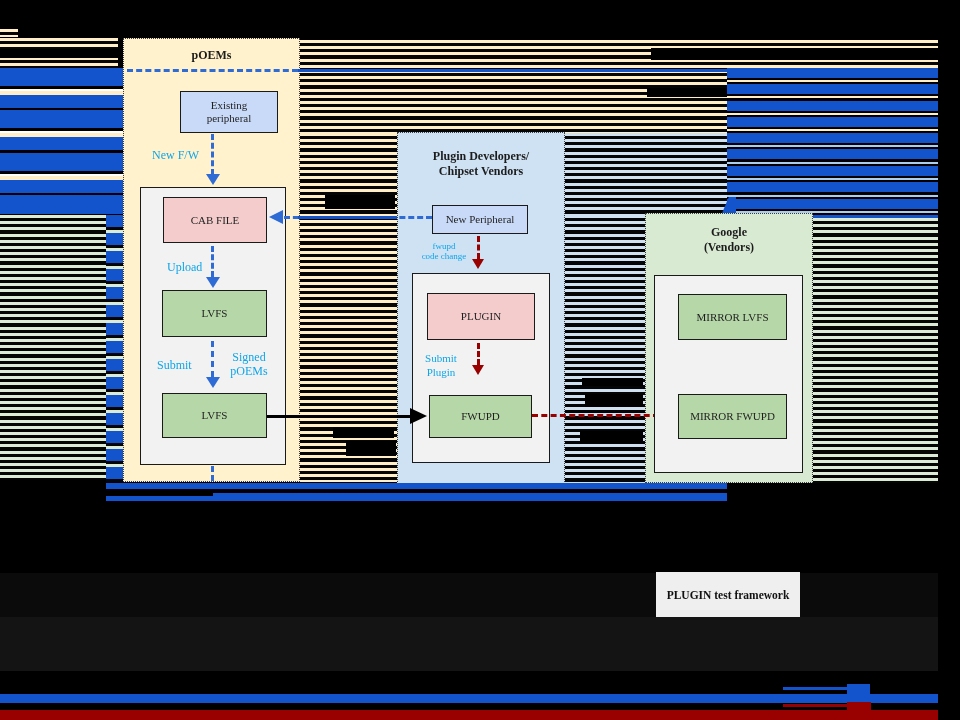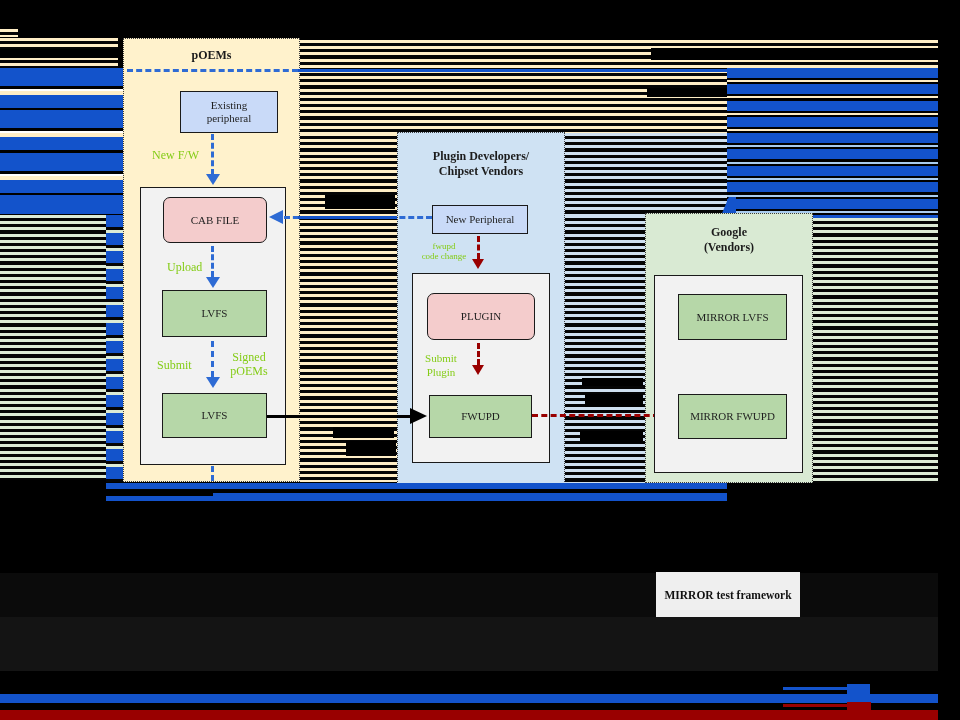--- a/index.html
+++ b/index.html
@@ -16,33 +16,33 @@
   .col-mix{background:repeating-linear-gradient(180deg,#1353cb 0 12px,#050505 12px 15px,#dcebd5 15px 18px);}
   .blk{background:#000;}
   .blue{background:#1353cb;}
   .dred{background:#990000;}
   
   .lane{position:absolute;border:1px dotted #3c3c3c;box-sizing:border-box;}
   .lane-title{font-weight:bold;font-size:12px;text-align:center;line-height:15px;color:#1c1c1c;}
   .container{position:absolute;background:#f2f2f2;border:1px solid #1a1a1a;box-sizing:border-box;}
   .node{position:absolute;border:1px solid #1a1a1a;box-sizing:border-box;display:flex;align-items:center;justify-content:center;text-align:center;font-size:11px;line-height:13px;color:#1f1f1f;}
   .n-blue{background:#c9daf8;}
-  .n-pink{background:#f4cccc;border-radius:7px;}
+  .n-pink{background:#f4cccc;}
   .n-green{background:#b6d7a8;}
   .vdash-b{border-left:3px dashed #2e6bd4;}
   .vdash-r{border-left:3px dashed #990000;}
   .hdash-b{border-top:3px dashed #2e6bd4;}
   .hdash-r{border-top:3px dashed #990000;}
   .ah{position:absolute;width:0;height:0;}
   .ah-down-b{border-left:7px solid transparent;border-right:7px solid transparent;border-top:11px solid #2e6bd4;}
   .ah-down-r{border-left:6px solid transparent;border-right:6px solid transparent;border-top:10px solid #990000;}
   .ah-left-b{border-top:7px solid transparent;border-bottom:7px solid transparent;border-right:14px solid #2e6bd4;}
   .ah-right-k{border-top:8px solid transparent;border-bottom:8px solid transparent;border-left:17px solid #000;}
   .ah-right-r{border-top:7px solid transparent;border-bottom:7px solid transparent;border-left:16px solid #990000;}
-  .elabel{position:absolute;font-size:12px;color:#84cc16;line-height:14px;}
+  .elabel{position:absolute;font-size:12px;color:#0ea5e9;line-height:14px;}
   .elabel .ln{display:block;}
   .elabel.small{font-size:9px;line-height:10px;}
   .elabel.ctr{text-align:center;}
   .testbox{position:absolute;background:#efefef;display:flex;align-items:center;justify-content:center;
            font-weight:bold;font-size:11.5px;color:#111;}
   .tri-blue{background:#1353cb;clip-path:polygon(55% 0,100% 0,100% 100%,0 100%);}
 </style>
 </head>
 <body>
 
@@ -188,21 +188,21 @@
   </div>
 
   <div class="abs blue" style="left:106px;top:483px;width:621px;height:6px;"></div>
   <div class="abs blue" style="left:106px;top:493px;width:621px;height:8px;"></div>
   <div class="abs blk" style="left:106px;top:493px;width:107px;height:3px;"></div>
 
   <div class="abs" style="left:0;top:573px;width:960px;height:44px;background:#0b0b0b;"></div>
   <div class="abs" style="left:0;top:617px;width:960px;height:54px;background:#141414;"></div>
 
   <div class="testbox" style="left:656px;top:572px;width:144px;height:45px;">
-    <span>MIRROR test framework</span>
+    <span>PLUGIN test framework</span>
   </div>
 
   <div class="abs blue" style="left:783px;top:687px;width:64px;height:3px;"></div>
   <div class="abs blue" style="left:847px;top:684px;width:23px;height:18px;"></div>
   <div class="abs blue" style="left:0;top:694px;width:960px;height:9px;"></div>
   <div class="abs dred" style="left:783px;top:704px;width:64px;height:3px;"></div>
   <div class="abs dred" style="left:847px;top:702px;width:24px;height:11px;"></div>
   <div class="abs dred" style="left:0;top:710px;width:960px;height:10px;"></div>
   <div class="abs blk" style="left:888px;top:706px;width:25px;height:4px;"></div>
 

